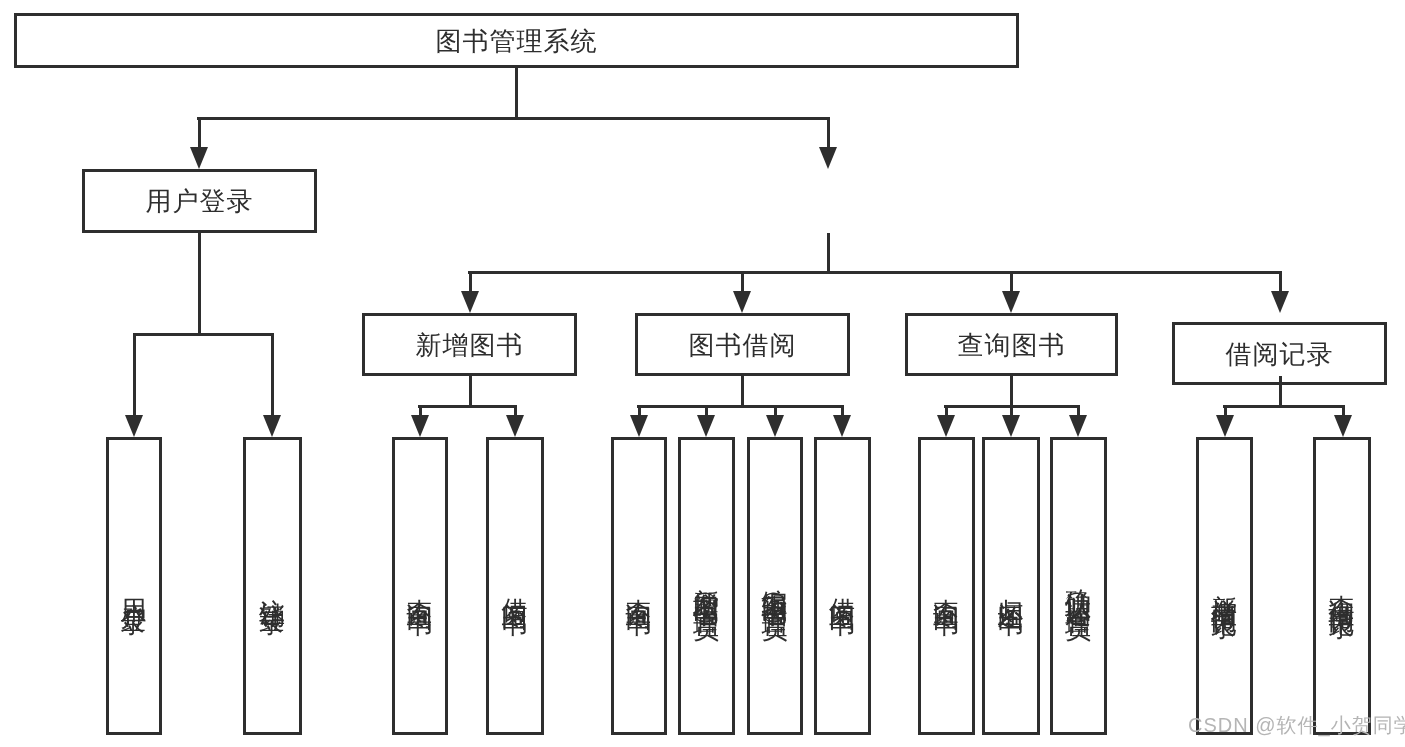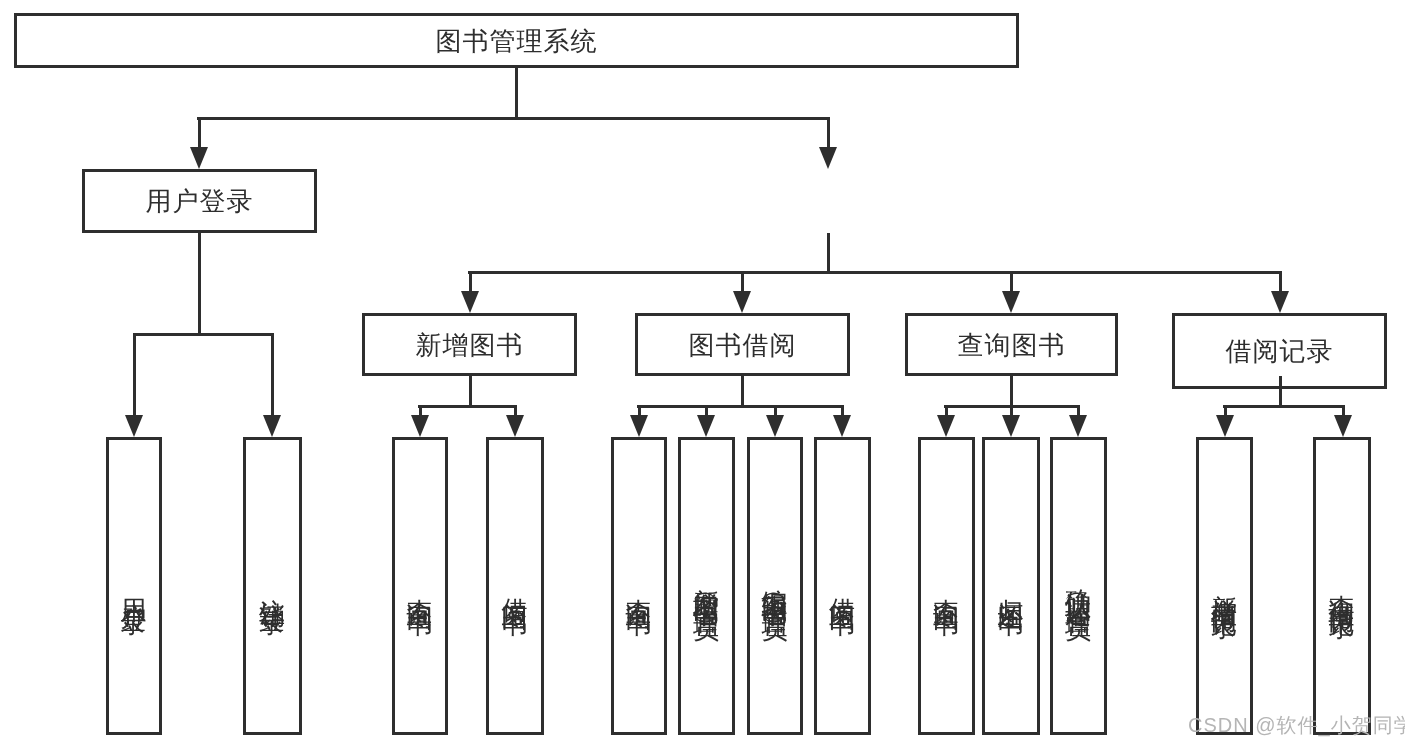--- a/index.html
+++ b/index.html
@@ -76,21 +76,21 @@
 
   <div class="box" style="left:362px;top:313px;width:215px;height:63px">
     <span class="lbl">新增图书</span>
   </div>
   <div class="box" style="left:635px;top:313px;width:215px;height:63px">
     <span class="lbl">图书借阅</span>
   </div>
   <div class="box" style="left:905px;top:313px;width:213px;height:63px">
     <span class="lbl">查询图书</span>
   </div>
-  <div class="box" style="left:1172px;top:313px;width:215px;height:76px">
+  <div class="box" style="left:1172px;top:322px;width:215px;height:63px">
     <span class="lbl">借阅记录</span>
   </div>
 
   <div class="vline" style="left:469px;top:376px;height:31px"></div>
   <div class="hline" style="left:418px;top:405px;width:99px"></div>
   <div class="vline" style="left:419px;top:405px;height:11px"></div>
   <div class="arr" style="left:411px;top:415px"></div>
   <div class="vline" style="left:514px;top:405px;height:11px"></div>
   <div class="arr" style="left:506px;top:415px"></div>
 

